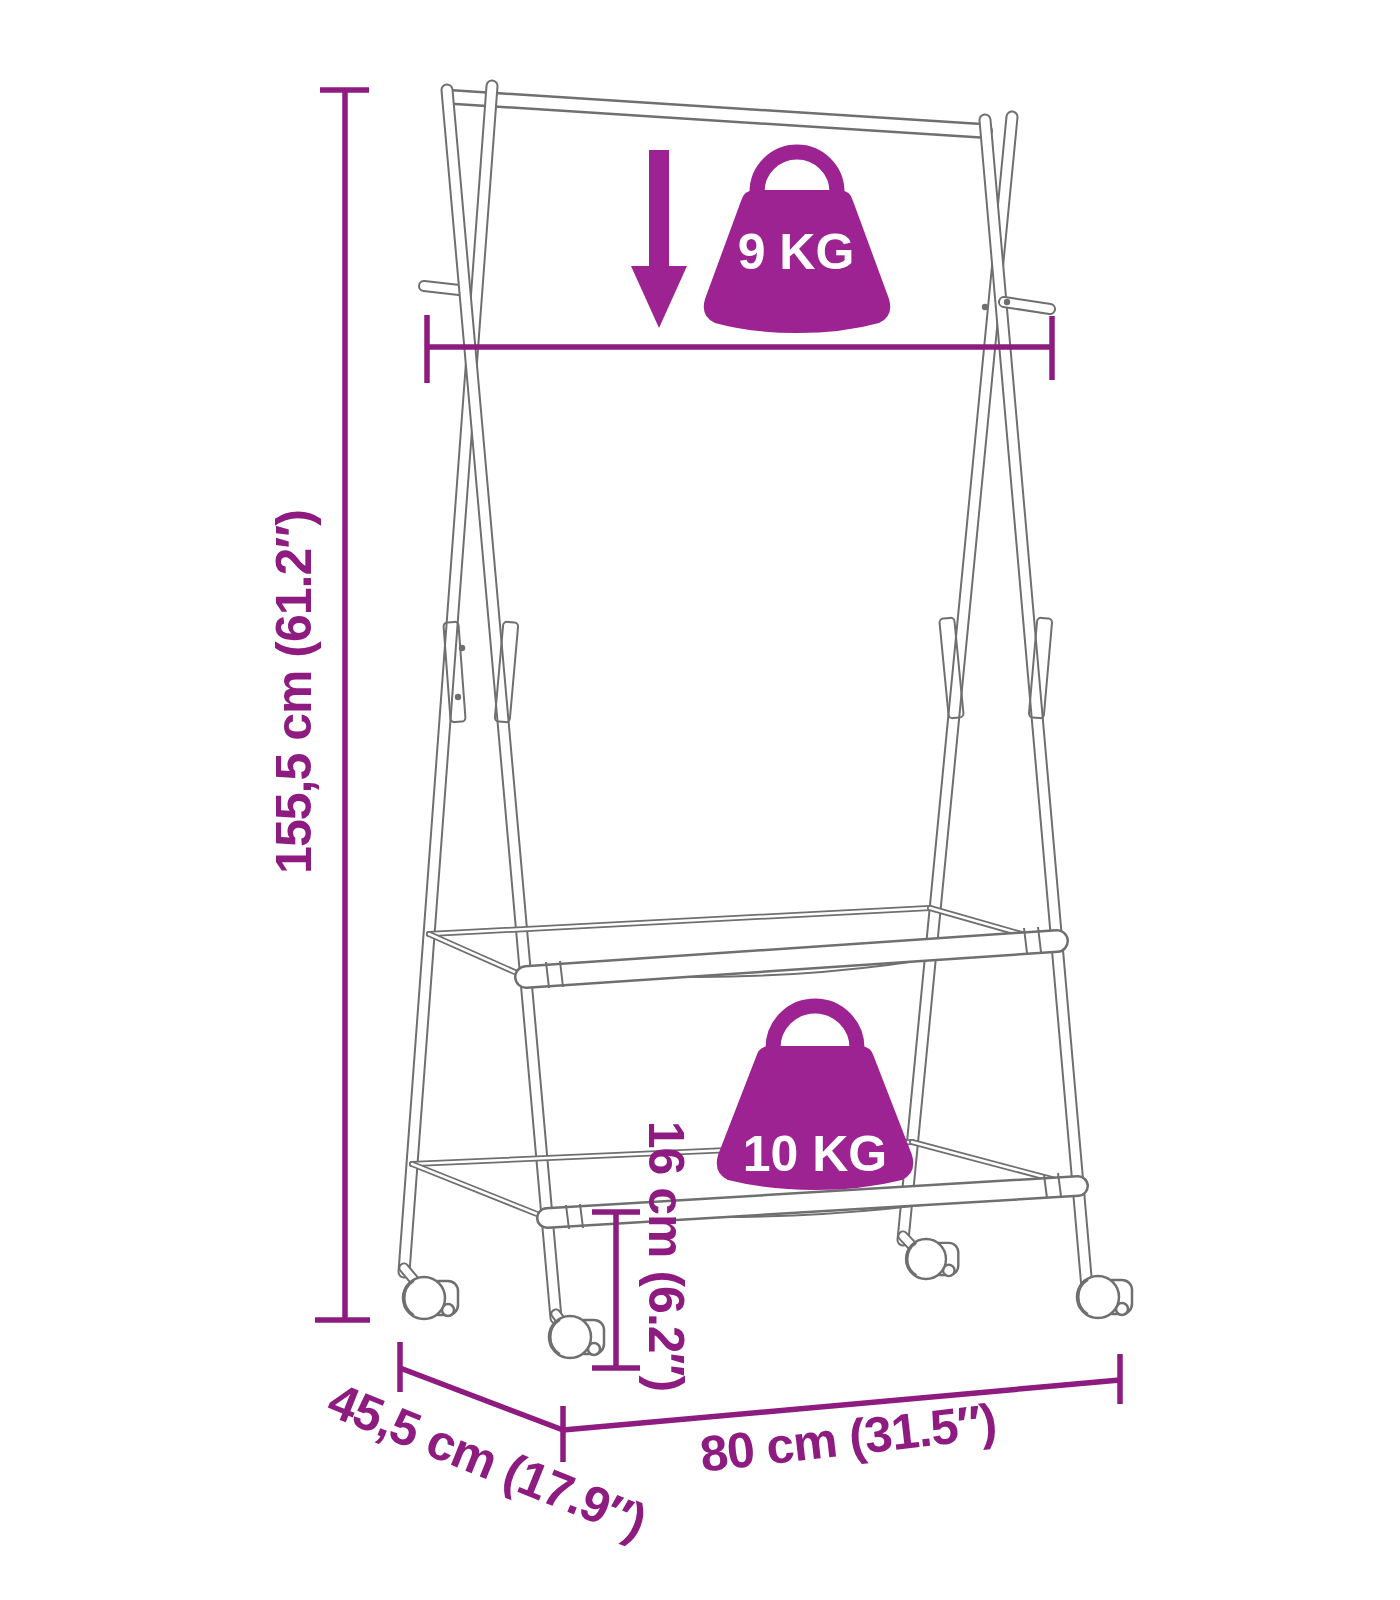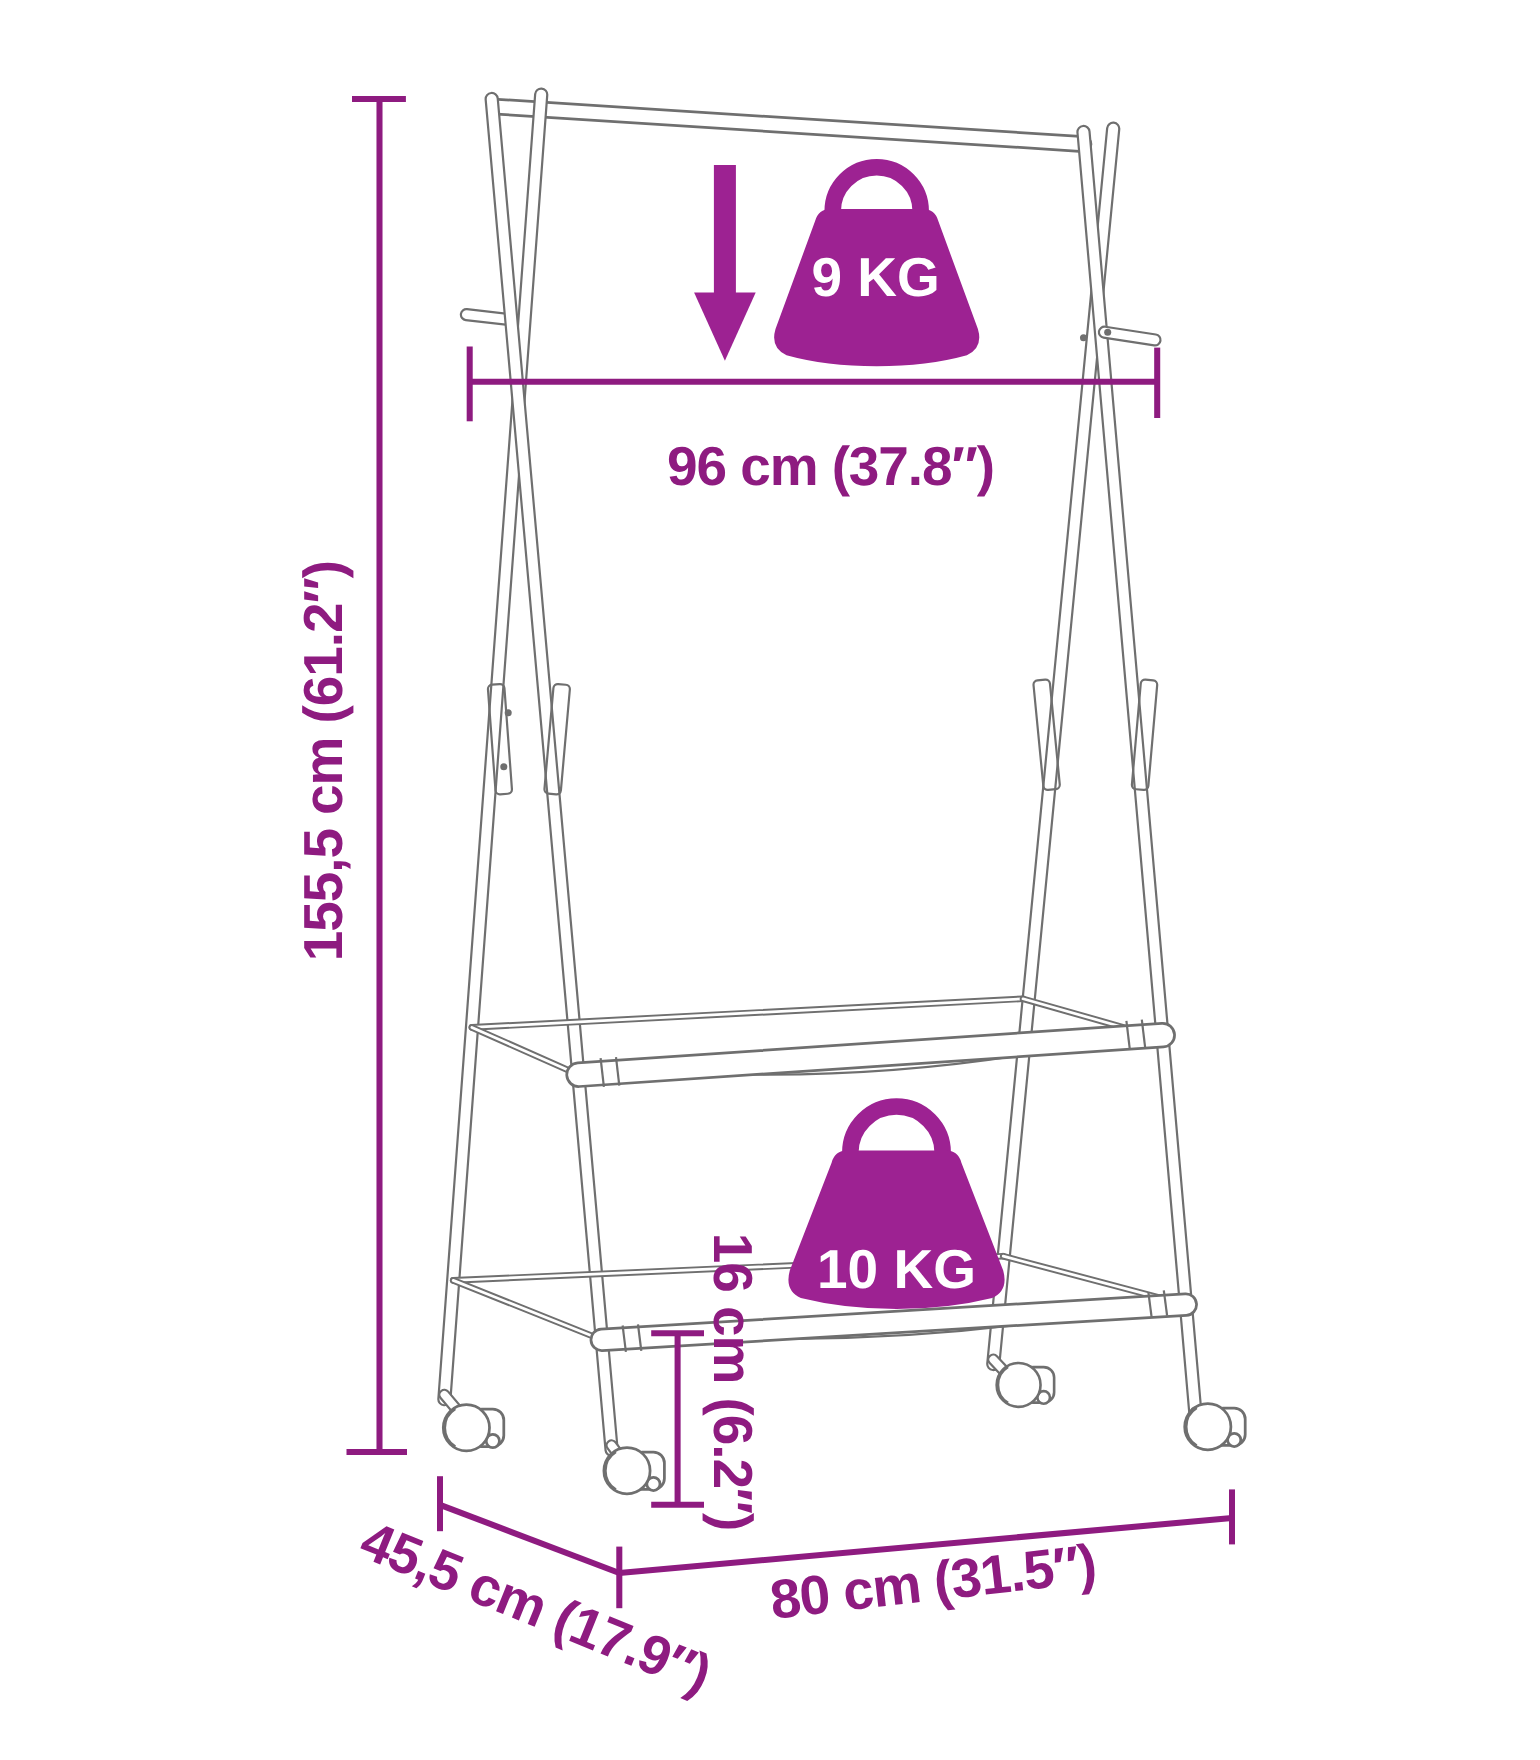--- a/index.html
+++ b/index.html
@@ -172,21 +172,20 @@
       </g>
       <path d="M755,190 L839,190 Q850,190 853,201 L889,299 Q894,316 879,323 Q843,333 797,333 Q751,333 715,323 Q700,316 705,299 L741,201 Q744,190 755,190 Z"></path>
       <path d="M770,1046 L860,1046 Q871,1046 874,1057 L912,1155 Q917,1173 902,1180 Q862,1190 815,1190 Q768,1190 728,1180 Q713,1173 718,1155 L756,1057 Q759,1046 770,1046 Z"></path>
     </g>
   </svg>
 
   <div class="label badge-label" style="left:796px;top:252px;transform:translate(-50%,-50%);">9 KG</div>
 
   <div class="label badge-label" style="left:815px;top:1114px;transform:translate(-50%,-50%);margin-top:40px;">10 KG</div>
 
-  <div class="label dim-label" style="left:755px;top:424px;transform:translate(-50%,-50%);">96 cm (37.8″)</div>
 
   <div class="label dim-label" style="left:294px;top:692px;transform:translate(-50%,-50%) rotate(-90deg);">155,5 cm (61.2″)</div>
 
   <div class="label dim-label" style="left:666px;top:1256px;transform:translate(-50%,-50%) rotate(90deg);">16 cm (6.2″)</div>
 
   <div class="label dim-label" style="left:487px;top:1461px;transform:translate(-50%,-50%) rotate(22deg);">45,5 cm (17.9″)</div>
 
   <div class="label dim-label" style="left:848px;top:1438px;transform:translate(-50%,-50%) rotate(-6.5deg);">80 cm (31.5″)</div>
 </div>
 

